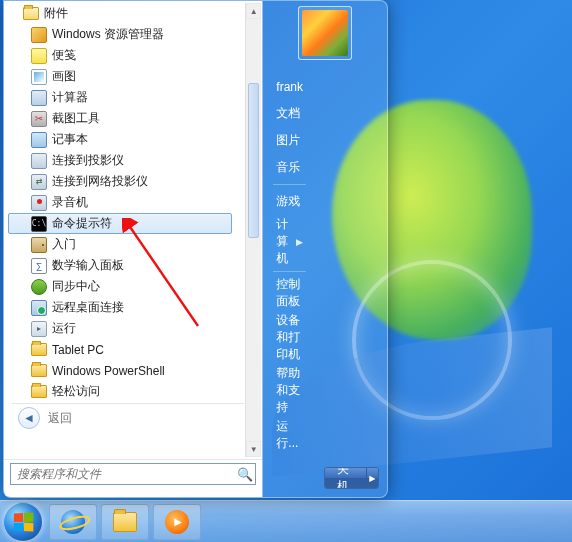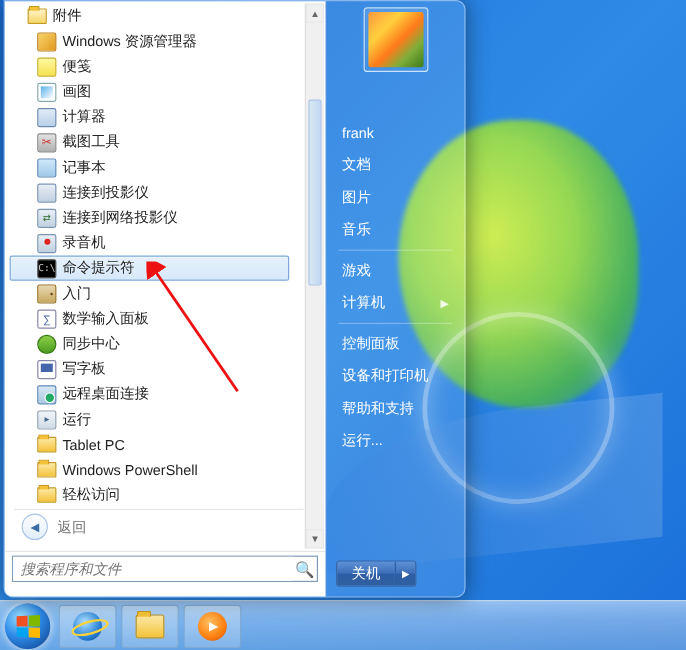--- a/index.html
+++ b/index.html
@@ -23,21 +23,21 @@
 .item .label{white-space:nowrap;color:#222}
 .item.highlight{background:linear-gradient(to bottom,#fff 0,#e6f1fb 4%,#d6e9fb 100%);border:1px solid #7aa7d8}
 .back-row{display:flex;align-items:center;height:26px;padding:0 4px 0 10px;margin-right:18px;cursor:pointer}
 .back-row .arrow{width:22px;height:22px;border-radius:50%;border:1px solid #a9c4e8;background:linear-gradient(to bottom,#fefefe,#e2eefb);display:flex;align-items:center;justify-content:center;font-size:12px;color:#3a6ea5;margin-right:8px}
 .back-row .label{color:#737373}
 .separator-h{height:1px;background:#e6e6e6;margin:1px 18px 1px 4px}
 .search-row{height:38px;padding:3px 6px 5px 6px;border-top:1px solid #e6e6e6;display:flex}
 .search-box{flex:1;height:22px;border:1px solid #7f9db9;display:flex;align-items:center;background:#fff}
 .search-input{flex:1;border:none;outline:none;height:100%;padding:0 6px;font-style:italic;color:#777;font-size:12px}
 .search-icon{width:20px;height:100%;display:flex;align-items:center;justify-content:center;color:#3a6ea5;font-size:13px}
-.right-panel{flex:1;height:100%;padding-top:96px;display:flex;flex-direction:column;position:relative}
+.right-panel{flex:1;height:100%;padding-top:72px;display:flex;flex-direction:row;position:relative}
 .avatar{position:absolute;top:5px;left:50%;transform:translateX(-50%);width:54px;height:54px;border:1px solid rgba(255,255,255,.7);background:linear-gradient(to bottom,#ffffff20,#ffffff05);padding:3px;border-radius:3px}
 .avatar-inner{width:100%;height:100%;background:linear-gradient(135deg,#ff9a3d 0%,#ffcf3d 30%,#ff7a1a 55%,#7fae3a 75%,#3d7a1a 100%);border-radius:2px}
 .right-list{list-style:none;padding:0 2px}
 .right-item{display:flex;align-items:center;min-height:27px;padding:0 10px;color:#fff;cursor:pointer;border:1px solid transparent;border-radius:2px}
 .right-arrow{margin-left:auto;font-size:9px;color:#fff;opacity:.85}
 .right-sep{height:1px;margin:3px 8px;background:rgba(255,255,255,.3)}
 .shutdown-row{margin-top:auto;padding:6px 8px 8px 8px;display:flex;justify-content:flex-start}
 .shutdown-btn{display:flex;align-items:stretch;height:22px;border-radius:3px;overflow:hidden;border:1px solid #3d66a1}
 .shutdown-main{background:linear-gradient(to bottom,#5f91d6 0%,#3c6fb8 48%,#2d5ea5 52%,#31609f 100%);color:#fff;display:flex;align-items:center;padding:0 12px;cursor:pointer;border-right:1px solid #2d5ea5}
 .shutdown-more{background:linear-gradient(to bottom,#5f91d6 0%,#3c6fb8 48%,#2d5ea5 52%,#31609f 100%);width:16px;display:flex;align-items:center;justify-content:center;cursor:pointer;color:#fff;font-size:8px}
@@ -193,27 +193,20 @@
           <div class="item">
             <span class="indent2"></span>
             <span class="icon">
               <span class="ic-gen ic-sync"></span>
             </span>
             <span class="label">同步中心</span>
           </div>
           <div class="item">
             <span class="indent2"></span>
             <span class="icon">
-              <span class="ic-gen ic-tablet"></span>
-            </span>
-            <span class="label">写字板</span>
-          </div>
-          <div class="item">
-            <span class="indent2"></span>
-            <span class="icon">
               <span class="ic-gen ic-rdp"></span>
             </span>
             <span class="label">远程桌面连接</span>
           </div>
           <div class="item">
             <span class="indent2"></span>
             <span class="icon">
               <span class="ic-gen ic-run"></span>
             </span>
             <span class="label">运行</span>

